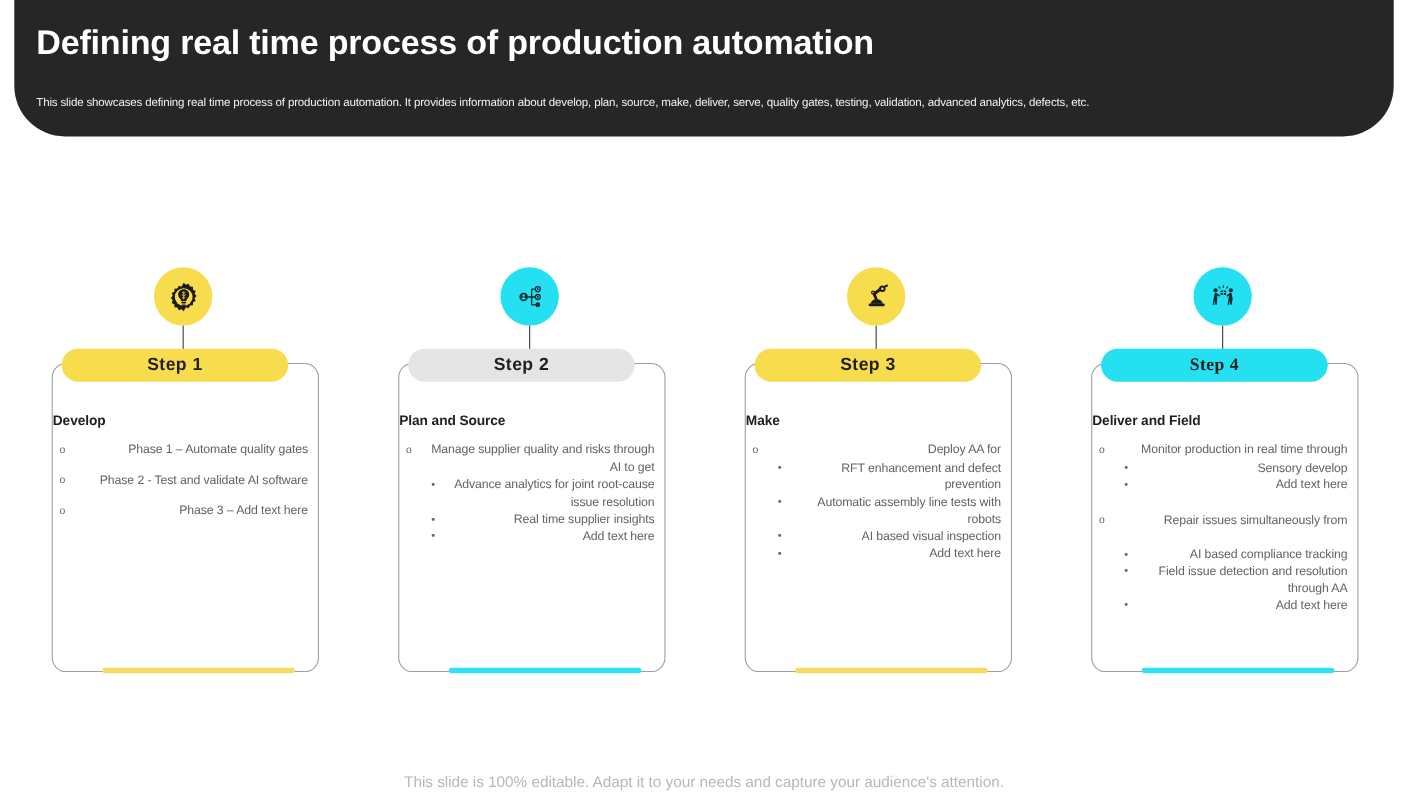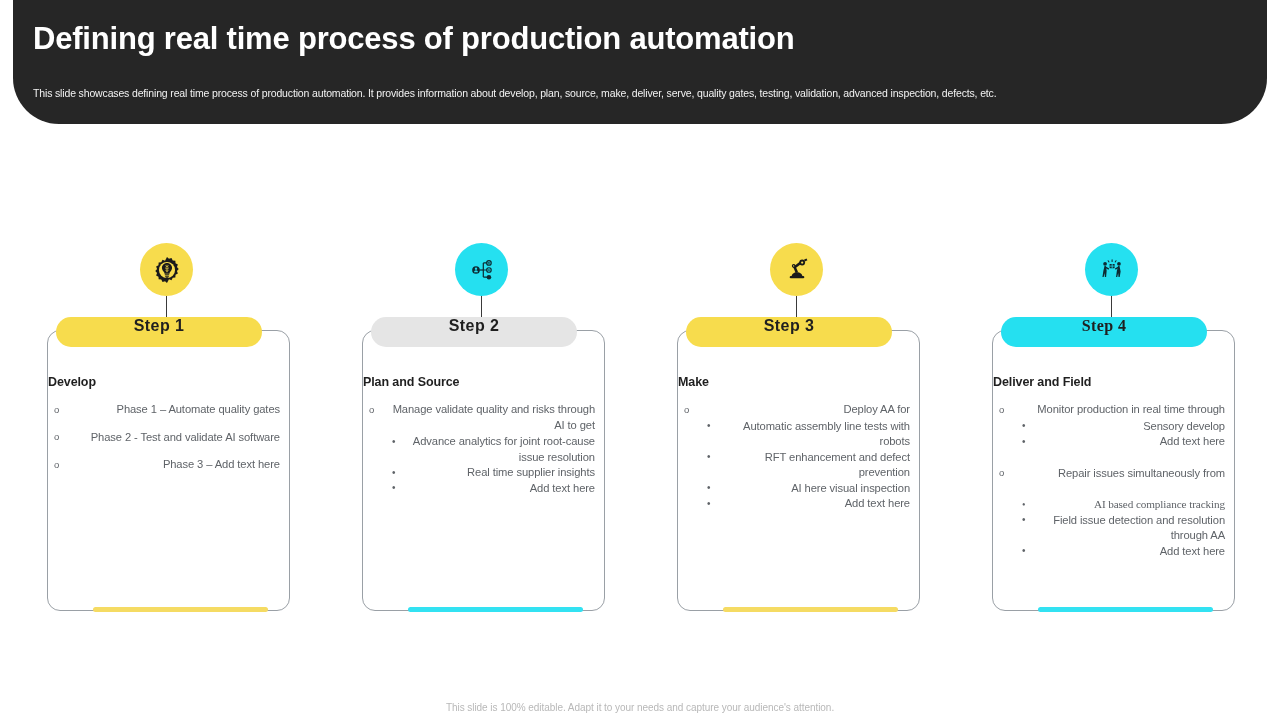--- a/index.html
+++ b/index.html
@@ -119,21 +119,21 @@
 
   
   .pill {
     position: absolute;
     left: 20px;
     top: 74px;
     width: 206px;
     height: 30px;
     border-radius: 15px;
     display: flex;
-    align-items: flex-start;
+    align-items: center;
     justify-content: center;
     z-index: 3;
   }
   .pill-label {
     color: #1f1f1f;
     font-size: 16px;
     font-weight: bold;
     letter-spacing: 0.4px;
   }
 
@@ -187,44 +187,44 @@
   }
   ul.lvl2 > li.bullet2::before {
     content: "\2022";
     position: absolute;
     left: 6px;
     top: -0.5px;
     font-size: 10px;
     color: #5f6368;
     line-height: 16px;
   }
-  li.spacer-before { margin-top: 16px; font-family: Liberation Serif, serif; }
+  li.spacer-before { margin-top: 16px; }
 
   .grp-gap { height: 14px; }
 
   
   .footer {
     position: absolute;
     left: 0;
     top: 702px;
     width: 1280px;
     text-align: center;
     color: #b8b8b8;
-    font-size: 10px;
+    font-size: 14px;
     letter-spacing: -0.05px;
   }
 </style>
 </head>
 <body>
 
 <div class="slide">
 
   <div class="header">
     <div class="header-title">Defining real time process of production automation</div>
-    <div class="header-sub">This slide showcases defining real time process of production automation. It provides information about develop, plan, source, make, deliver, serve, quality gates, testing, validation, advanced inspection, defects, etc.</div>
+    <div class="header-sub">This slide showcases defining real time process of production automation. It provides information about develop, plan, source, make, deliver, serve, quality gates, testing, validation, advanced analytics, defects, etc.</div>
   </div>
 
   <div class="columns">
 
     <div class="col col-0">
       <div class="bubble" style="background:#F7DC4D;">
         <span>
           <svg width="30" height="30" viewBox="0 0 32 32">
             <g fill="#1a1a1a">
               <path d="M16 2.2l2.1 1.9 2.7-.9 1.3 2.6 2.8.3.2 2.8 2.5 1.3-1 2.7 1.9 2.1-1.9 2.1 1 2.7-2.5 1.3-.2 2.8-2.8.3-1.3 2.6-2.7-.9L16 29.8l-2.1-1.9-2.7.9-1.3-2.6-2.8-.3-.2-2.8-2.5-1.3 1-2.7L3.5 17l1.9-2.1-1-2.7 2.5-1.3.2-2.8 2.8-.3 1.3-2.6 2.7.9L16 2.2z"></path>
@@ -286,21 +286,21 @@
       <div class="card">
         <div class="accent" style="background:#33E2F2;"></div>
       </div>
       <div class="pill" style="background:#e5e5e5;">
         <span class="pill-label">Step 2</span>
       </div>
       <div class="card-inner">
         <div class="card-heading">Plan and Source</div>
         <ul class="lvl1">
           <li class="bullet1 tight">
-            <span>Manage validate quality and risks through AI to get</span>
+            <span>Manage supplier quality and risks through AI to get</span>
             <ul class="lvl2">
               <li class="bullet2"><span>Advance analytics for joint root-cause issue resolution</span></li>
               <li class="bullet2"><span>Real time supplier insights</span></li>
               <li class="bullet2"><span>Add text here</span></li>
             </ul>
           </li>
         </ul>
       </div>
     </div>
 
@@ -328,23 +328,23 @@
       </div>
       <div class="pill" style="background:#F7DC4D;">
         <span class="pill-label">Step 3</span>
       </div>
       <div class="card-inner">
         <div class="card-heading">Make</div>
         <ul class="lvl1">
           <li class="bullet1 tight">
             <span>Deploy AA for</span>
             <ul class="lvl2">
+              <li class="bullet2"><span>RFT enhancement and defect prevention</span></li>
               <li class="bullet2"><span>Automatic assembly line tests with robots</span></li>
-              <li class="bullet2"><span>RFT enhancement and defect prevention</span></li>
-              <li class="bullet2"><span>AI here visual inspection</span></li>
+              <li class="bullet2"><span>AI based visual inspection</span></li>
               <li class="bullet2"><span>Add text here</span></li>
             </ul>
           </li>
         </ul>
       </div>
     </div>
 
     <div class="col col-3">
       <div class="bubble" style="background:#25E0F0;">
         <span>

